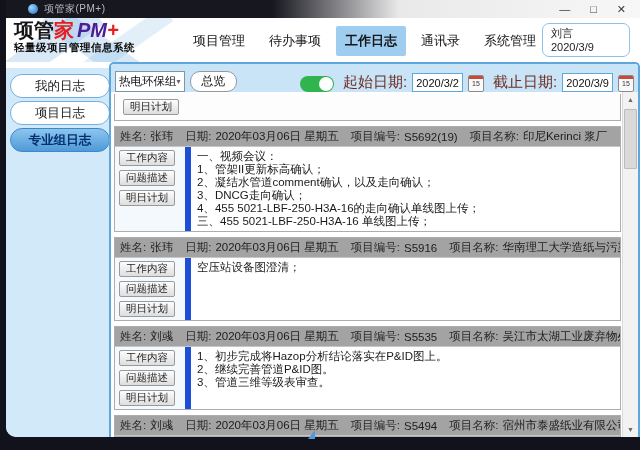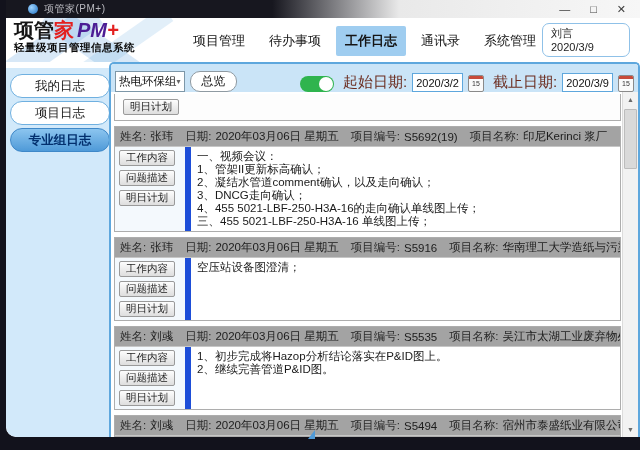--- a/index.html
+++ b/index.html
@@ -282,20 +282,21 @@
     </div>
     <div class="entry-body">
       <div class="btn-col">
                 <button class="mini-btn">工作内容</button>
                 <button class="mini-btn">问题描述</button>
                 <button class="mini-btn">明日计划</button>
               </div>
       <div class="content">
                 <div class="cline">1、初步完成将Hazop分析结论落实在P&amp;ID图上。</div>
                 <div class="cline">2、继续完善管道P&amp;ID图。</div>
+                <div class="cline">3、管道三维等级表审查。</div>
               </div>
     </div>
   </section>
 
   <section class="entry">
     <div class="entry-header">
       <span class="fl">姓名:</span>
       <span class="fv name">刘彧</span>
       <span class="fl">日期:</span>
       <span class="fv">2020年03月06日 星期五</span>

